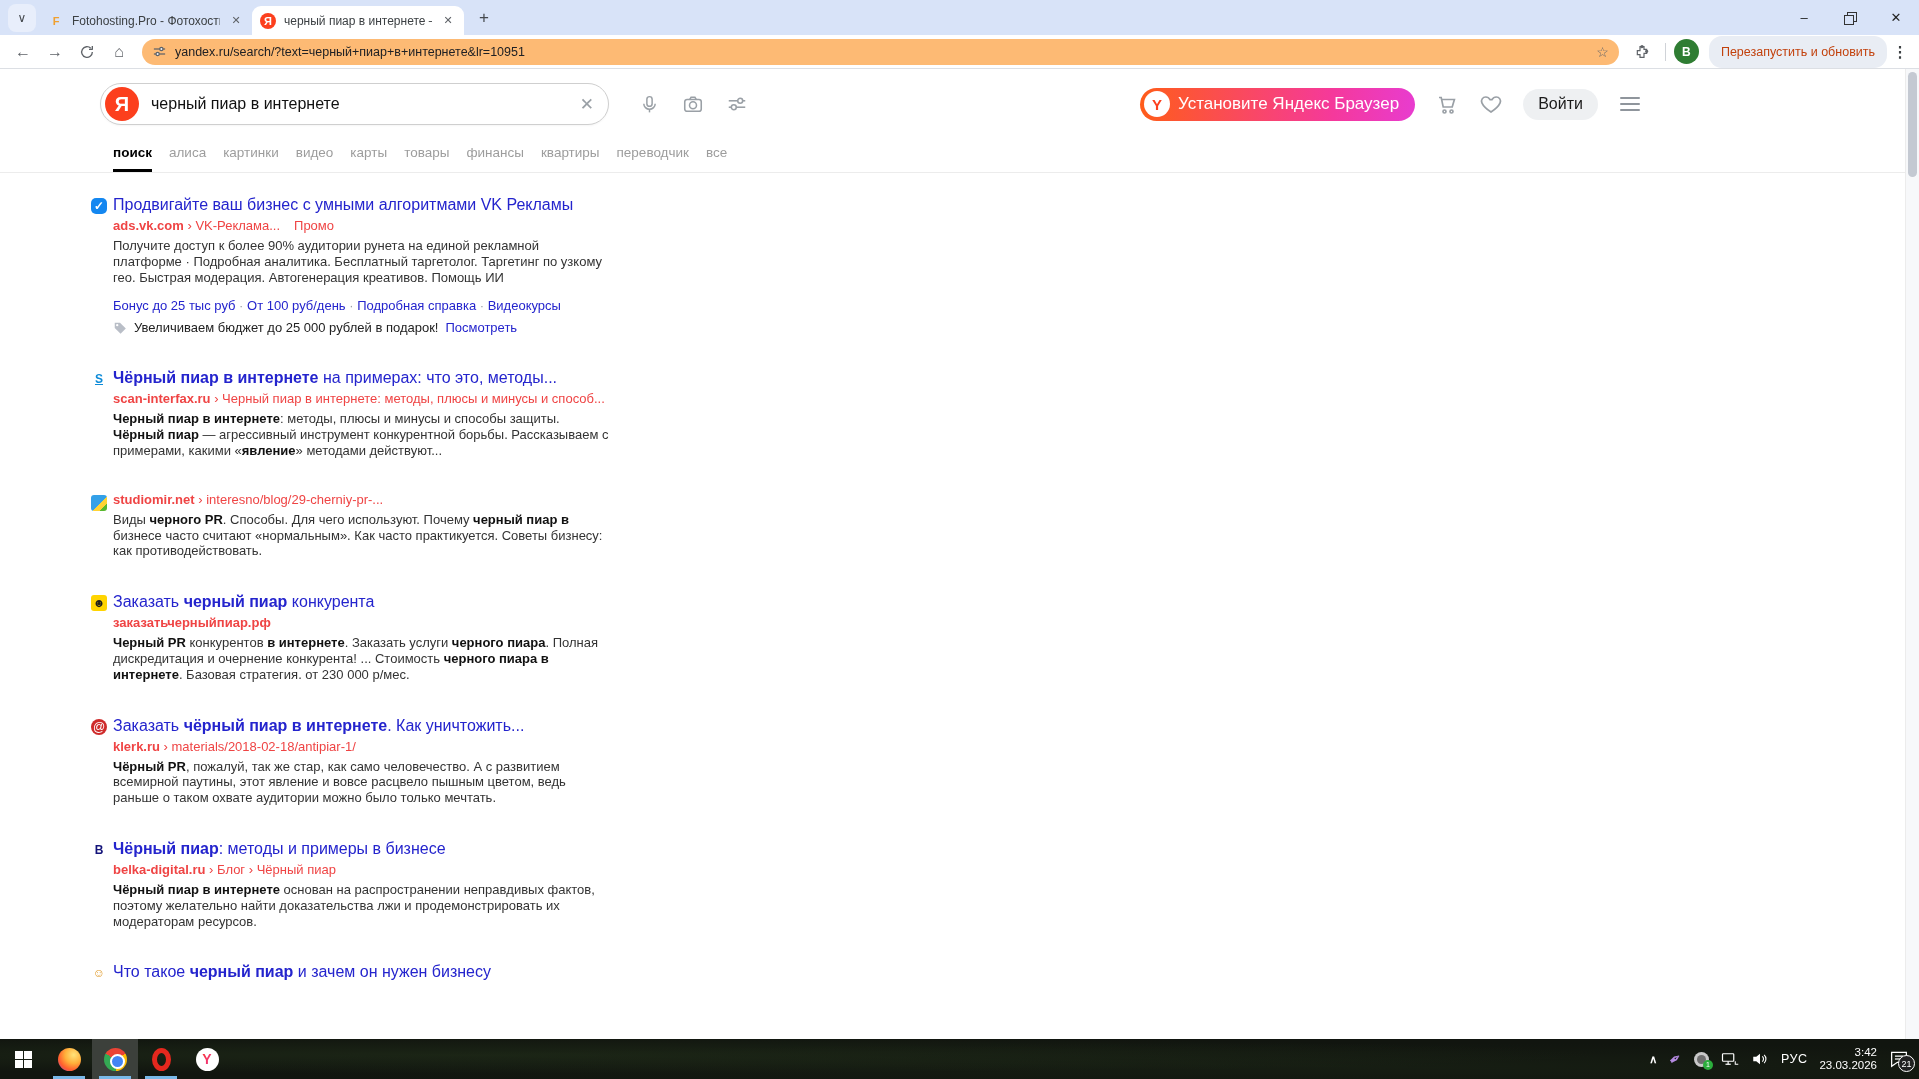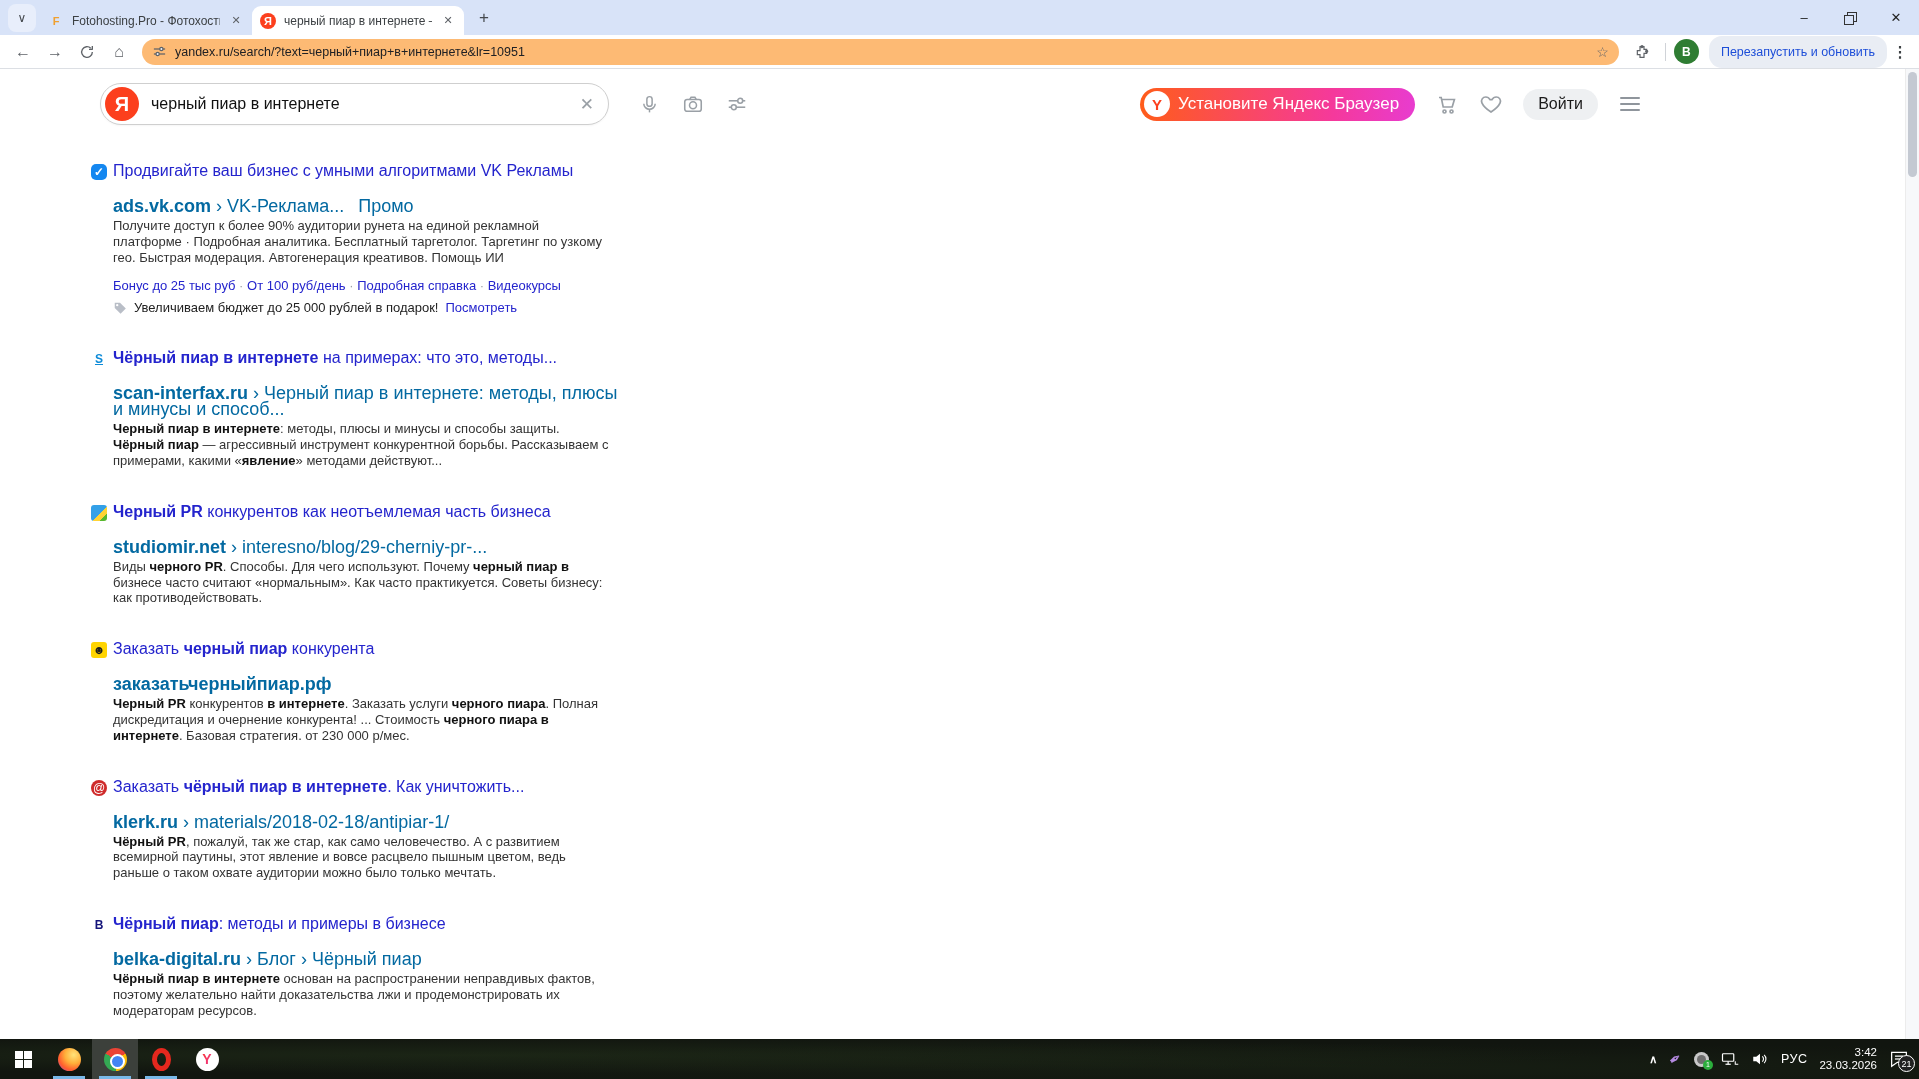--- a/index.html
+++ b/index.html
@@ -23,21 +23,21 @@
   .maxglyph::before{content:"";position:absolute;top:3px;left:0;width:8px;height:8px;border:1.2px solid #333;background:#d8e3f8;z-index:1}
 
   
   .toolbar{height:34px;background:#fff;border-bottom:1px solid #dcdfe4;display:flex;align-items:center;gap:2px;padding:0 8px;flex:none}
   .navbtn{width:30px;height:28px;display:flex;align-items:center;justify-content:center;color:#5f6368;font-size:16px;border-radius:50%}
   .addr{flex:1;height:26px;margin:0 6px;background:#fdba74;border-radius:14px;display:flex;align-items:center;padding:0 10px;gap:8px;min-width:0}
   .addr-url{flex:1;font-size:12.5px;color:#202124;white-space:nowrap;overflow:hidden}
   .addr-star{color:#5f6368;font-size:14px}
   .tb-sep{width:1px;height:18px;background:#d0d3d8;margin:0 6px}
   .avatar{width:25px;height:25px;border-radius:50%;background:#2f7d33;color:#fff;font-size:12px;font-weight:700;display:flex;align-items:center;justify-content:center}
-  .update-pill{height:28px;margin-left:8px;border-radius:13px;background:#e9edf4;color:#1d4ed8;font-size:12.5px;display:flex;align-items:center;padding:16px 12px;white-space:nowrap}
+  .update-pill{height:28px;margin-left:8px;border-radius:13px;background:#e9edf4;color:#c2410c;font-size:12.5px;display:flex;align-items:center;padding:16px 12px;white-space:nowrap}
   .kebab{width:22px;height:28px;display:flex;align-items:center;justify-content:center;color:#3c4043;font-size:15px;font-weight:700}
 
   
   .page{flex:1;background:#fff;position:relative;overflow:hidden}
   .serp-header{position:relative;padding:14px 0 0 100px;height:70px}
   .searchbox{width:509px;height:42px;border:1px solid #cfcfcf;border-radius:22px;display:flex;align-items:center;padding:0 14px 0 4px;box-shadow:0 1px 2px rgba(0,0,0,.04);background:#fff;float:left}
   .ylogo{width:34px;height:34px;border-radius:50%;background:#fc3f1d;color:#fff;font-size:20px;font-weight:700;display:flex;align-items:center;justify-content:center;flex:none}
   .q-input{flex:1;border:0;outline:0;font-size:16px;color:#111;margin-left:12px;font-family:"Liberation Sans",sans-serif;background:transparent}
   .clear-x{color:#9aa0a6;font-size:17px;flex:none}
   .sb-icons{float:left;display:flex;align-items:center;gap:22px;margin:10px 0 0 30px}
@@ -54,21 +54,21 @@
   .nav-tabs{display:flex;gap:17px;font-size:13.5px}
   .nav-tab{color:#9d9d9d;padding-bottom:9px;white-space:nowrap}
   .nav-tab.active{color:#000;font-weight:700;border-bottom:3px solid #000}
 
   
   .results{margin:22px 0 0 113px;width:512px}
   .result{position:relative;margin-bottom:33px}
   .favicon{position:absolute;left:-22px;top:3px;width:16px;height:16px;font-size:12px;line-height:16px;text-align:center;overflow:hidden}
   .r-title{display:block;font-size:16px;line-height:20px;color:#2424cd;cursor:pointer;text-decoration:none}
   .r-title .b{font-weight:700}
-  .r-url{font-size:18px;line-height:16px;color:#0369a1;margin-top:17px}
+  .r-url{font-size:13px;line-height:16px;color:#ef4444;margin-top:3px}
   .r-url .domain{font-weight:700}
   .r-url .adlabel{margin-left:14px}
   .r-snippet{font-size:13px;line-height:15.8px;color:#333;margin-top:4px;width:498px}
   .r-snippet .b{font-weight:700;color:#111}
   .r-sitelinks{font-size:13px;margin-top:13px;color:#2424cd}
   .sl-sep{color:#9aa0a6}
   .sl-link{cursor:pointer}
   .r-promo{display:flex;align-items:center;gap:7px;font-size:13px;color:#222;margin-top:7px}
   .promo-link{color:#2424cd;cursor:pointer}
 
@@ -218,20 +218,34 @@
           </svg>
         <div class="login-btn">Войти</div>
         <div class="hamburger">
             <i></i>
             <i></i>
             <i></i>
           </div>
       </div>
     </div>
 
+    <div class="nav-wrap">
+      <div class="nav-tabs" id="nav-tabs">
+          <span class="nav-tab active">поиск</span>
+          <span class="nav-tab">алиса</span>
+          <span class="nav-tab">картинки</span>
+          <span class="nav-tab">видео</span>
+          <span class="nav-tab">карты</span>
+          <span class="nav-tab">товары</span>
+          <span class="nav-tab">финансы</span>
+          <span class="nav-tab">квартиры</span>
+          <span class="nav-tab">переводчик</span>
+          <span class="nav-tab">все</span>
+        </div>
+    </div>
 
     <div class="results" id="results">
         <div class="result">
     <span class="favicon" style="color: rgb(255, 255, 255); background: rgb(20, 135, 240); border-radius: 5px; font-weight: 700;">✓</span>
     <a class="r-title"><span>Продвигайте ваш бизнес с умными алгоритмами VK Рекламы</span></a>
     <div class="r-url"><span class="domain">ads.vk.com</span><span class="path"> › VK-Реклама...</span><span class="adlabel">Промо</span></div>
     <div class="r-snippet"><span>Получите доступ к более 90% аудитории рунета на единой рекламной платформе · Подробная аналитика. Бесплатный таргетолог. Таргетинг по узкому гео. Быстрая модерация. Автогенерация креативов. Помощь ИИ</span></div>
     <div class="r-sitelinks"><span class="sl-link">Бонус до 25 тыс руб</span><span class="sl-sep">  ·  </span><span class="sl-link">От 100 руб/день</span><span class="sl-sep">  ·  </span><span class="sl-link">Подробная справка</span><span class="sl-sep">  ·  </span><span class="sl-link">Видеокурсы</span></div>
     <div class="r-promo">
       <svg width="14" height="14" viewBox="0 0 24 24">
@@ -244,21 +258,20 @@
   </div>
         <div class="result">
     <span class="favicon" style="color: rgb(13, 139, 216); background: transparent; border-radius: 2px; font-weight: 700; text-decoration: underline;">S</span>
     <a class="r-title"><span class="b">Чёрный пиар в интернете</span><span> на примерах: что это, методы...</span></a>
     <div class="r-url"><span class="domain">scan-interfax.ru</span><span class="path"> › Черный пиар в интернете: методы, плюсы и минусы и способ...</span></div>
     <div class="r-snippet"><span class="b">Черный пиар в интернете</span><span>: методы, плюсы и минусы и способы защиты. </span><span class="b">Чёрный пиар</span><span> — агрессивный инструмент конкурентной борьбы. Рассказываем с примерами, какими «</span><span class="b">явление</span><span>» методами действуют...</span></div>
 
   </div>
         <div class="result">
     <span class="favicon" style="color: rgb(255, 255, 255); background: linear-gradient(135deg, rgb(51, 160, 232) 0px, rgb(51, 160, 232) 55%, rgb(255, 211, 53) 55%, rgb(255, 211, 53) 78%, rgb(88, 184, 47) 78%, rgb(88, 184, 47) 100%); border-radius: 3px; font-weight: 400;"></span>
-    <a class="r-title"><span class="b">Черный PR</span><span> конкурентов как неотъемлемая часть бизнеса</span></a>
     <div class="r-url"><span class="domain">studiomir.net</span><span class="path"> › interesno/blog/29-cherniy-pr-...</span></div>
     <div class="r-snippet"><span>Виды </span><span class="b">черного PR</span><span>. Способы. Для чего используют. Почему </span><span class="b">черный пиар в</span><span> бизнесе часто считают «нормальным». Как часто практикуется. Советы бизнесу: как противодействовать.</span></div>
 
   </div>
         <div class="result">
     <span class="favicon" style="color: rgb(28, 28, 28); background: rgb(255, 212, 0); border-radius: 3px; font-weight: 400;">☻</span>
     <a class="r-title"><span>Заказать </span><span class="b">черный пиар</span><span> конкурента</span></a>
     <div class="r-url"><span class="domain">заказатьчерныйпиар.рф</span></div>
     <div class="r-snippet"><span class="b">Черный PR</span><span> конкурентов </span><span class="b">в интернете</span><span>. Заказать услуги </span><span class="b">черного пиара</span><span>. Полная дискредитация и очернение конкурента! ... Стоимость </span><span class="b">черного пиара в интернете</span><span>. Базовая стратегия. от 230 000 р/мес.</span></div>
 

